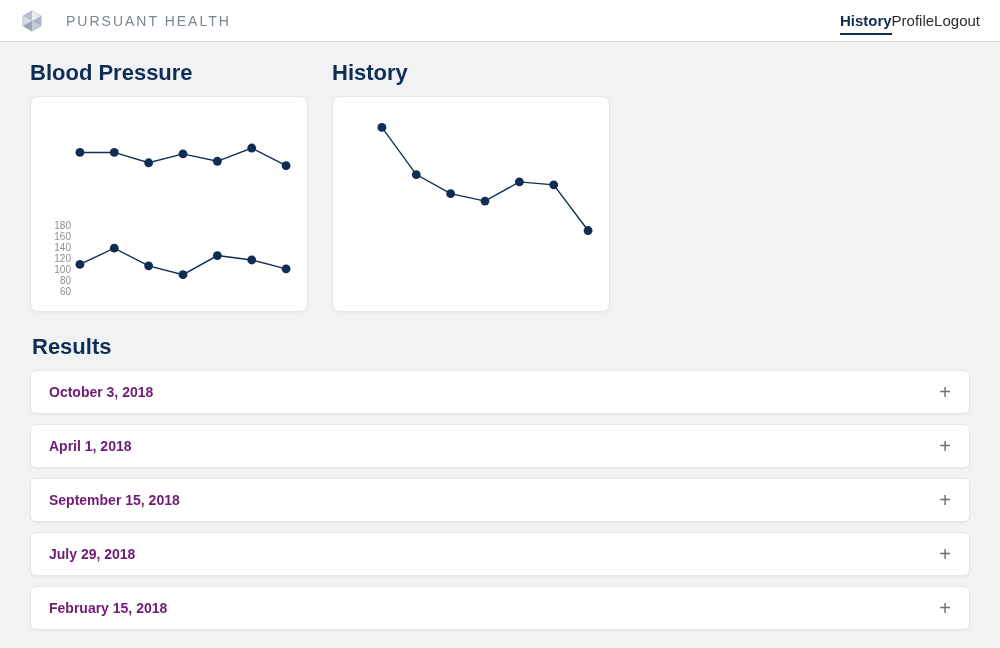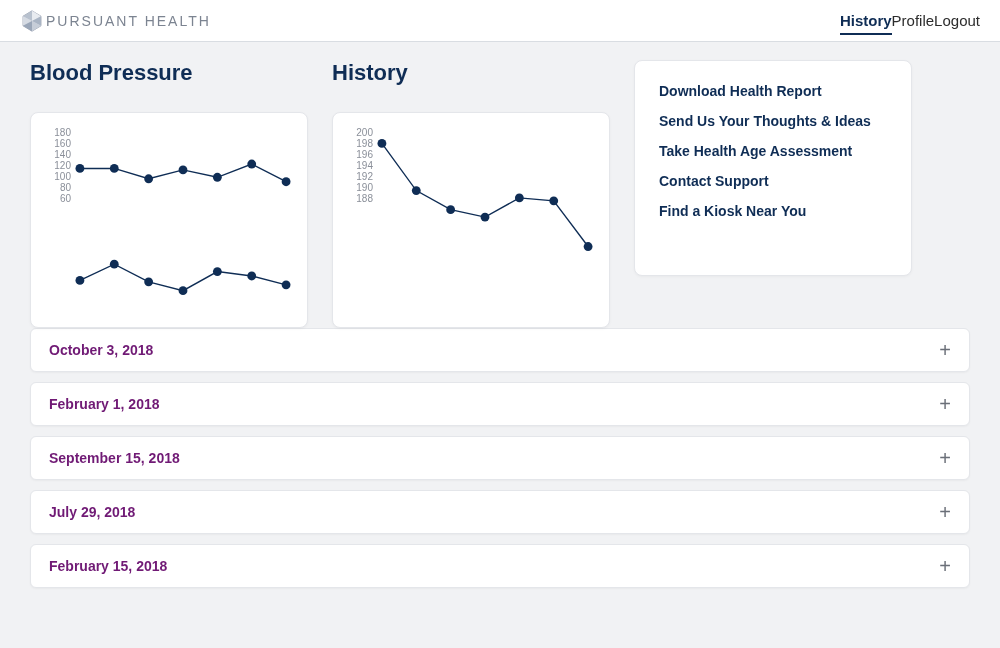--- a/index.html
+++ b/index.html
@@ -1,39 +1,39 @@
 <!DOCTYPE html>
 <html><head>
 <meta charset="utf-8">
 <style>
   * { box-sizing: border-box; margin: 0; padding: 0; }
   html, body { width: 1000px; height: 648px; overflow: hidden; background: #ffffff; font-family: "Segoe UI", "Helvetica Neue", Arial, sans-serif; color: #0f2d55; }
   
   .header { height: 42px; display: flex; align-items: center; padding: 0 20px; border-bottom: 1px solid #d9dde2; background: #fff; }
-  .logo { display: flex; align-items: center; gap: 2px; }
+  .logo { display: flex; align-items: center; gap: 22px; }
   .brand { font-size: 14px; letter-spacing: 2px; color: #7c8491; font-weight: 500; }
   .nav { margin-left: auto; display: flex; align-items: center; height: 100%; }
   .nav a { color: #2c2c2c; font-size: 15px; text-decoration: none; padding: 6px 0; cursor: pointer; }
   .nav a.active { color: #0f2d55; font-weight: 600; border-bottom: 2px solid #0f2d55; padding-bottom: 4px; }
   
   .page { background: #f1f2f4; padding: 18px 30px 0 30px; height: calc(648px - 42px); overflow: hidden; }
   .row { display: flex; gap: 24px; }
   .panel-title { font-size: 22px; font-weight: 700; color: #0f2d55; margin-bottom: 10px; }
   .card { background: #fff; border: 1px solid #e4e6ea; border-radius: 8px; box-shadow: 0 1px 3px rgba(0,0,0,0.04); }
   .chart-card { width: 278px; height: 216px; padding: 14px 10px; position: relative; }
-  .panel { display: flex; flex-direction: column; gap: 16px; }
+  .panel { display: flex; flex-direction: column; }
   .bp-panel { width: 278px; }
   .wt-panel { width: 278px; }
   .res-panel { flex: 1; }
   .res-card { padding: 22px 24px; width: 278px; height: 216px; }
   .res-list { list-style: none; display: flex; flex-direction: column; gap: 14px; }
   .res-list li { color: #0f2d55; font-size: 14px; font-weight: 700; cursor: pointer; }
   
   .chart { position: relative; width: 100%; height: 100%; }
-  .ylabels { position: absolute; left: 2px; top: 0; bottom: 0; width: 28px; display: flex; flex-direction: column; justify-content: flex-start; font-size: 10px; color: #8a8f99; text-align: right; }
+  .ylabels { position: absolute; left: 2px; top: 0; bottom: 0; width: 28px; display: flex; flex-direction: column; justify-content: flex-end; font-size: 10px; color: #8a8f99; text-align: right; }
   .plot { position: absolute; left: 34px; right: 6px; top: 4px; bottom: 4px; }
   .plot svg { width: 100%; height: 100%; overflow: visible; }
   .series { stroke: #0f2d55; stroke-width: 1.4; fill: none; }
   .pt { fill: #0f2d55; }
   
   .results-title { font-size: 22px; font-weight: 700; color: #0f2d55; margin: 22px 0 10px 2px; }
   .result-item { background: #fff; border: 1px solid #e4e6ea; border-radius: 6px; height: 44px; margin-bottom: 10px; display: flex; align-items: center; justify-content: space-between; padding: 0 18px; cursor: pointer; box-shadow: 0 1px 2px rgba(0,0,0,0.04); }
   .result-label { font-size: 14px; font-weight: 700; color: #701a75; }
   .plus { color: #6a6f78; font-size: 20px; font-weight: 400; line-height: 1; }
   
@@ -98,64 +98,47 @@
                 <circle cx="215.0" cy="156.0" r="4.5" class="pt"></circle>
               </svg></div>
         </div>
       </div>
     </div>
 
     <div class="panel wt-panel">
       <div class="panel-title">History</div>
       <div class="card chart-card">
         <div class="chart">
-          <div class="ylabels">
-              <span>200</span>
-              <span>198</span>
-              <span>196</span>
-              <span>194</span>
-              <span>192</span>
-              <span>190</span>
-              <span>188</span>
-            </div>
           <div class="plot"><svg viewBox="0 0 220 180">
                 <path d="M5.0 12.0 L40.0 60.0 L75.0 79.5 L110.0 87.0 L145.0 67.5 L180.0 70.5 L215.0 117.0 " class="series"></path>
                 <circle cx="5.0" cy="12.0" r="4.5" class="pt"></circle>
                 <circle cx="40.0" cy="60.0" r="4.5" class="pt"></circle>
                 <circle cx="75.0" cy="79.5" r="4.5" class="pt"></circle>
                 <circle cx="110.0" cy="87.0" r="4.5" class="pt"></circle>
                 <circle cx="145.0" cy="67.5" r="4.5" class="pt"></circle>
                 <circle cx="180.0" cy="70.5" r="4.5" class="pt"></circle>
                 <circle cx="215.0" cy="117.0" r="4.5" class="pt"></circle>
               </svg></div>
         </div>
       </div>
     </div>
 
     <div class="panel res-panel">
-      <div class="card res-card">
-        <ul class="res-list">
-          <li>Download Health Report</li>
-          <li>Send Us Your Thoughts &amp; Ideas</li>
-          <li>Take Health Age Assessment</li>
-          <li>Contact Support</li>
-          <li>Find a Kiosk Near You</li>
-        </ul>
-      </div>
     </div>
 
   </div>
 
+  <div class="results-title">Results</div>
 
   <div class="result-item">
     <span class="result-label">October 3, 2018</span>
     <span class="plus">+</span>
   </div>
   <div class="result-item">
-    <span class="result-label">February 1, 2018</span>
+    <span class="result-label">April 1, 2018</span>
     <span class="plus">+</span>
   </div>
   <div class="result-item">
     <span class="result-label">September 15, 2018</span>
     <span class="plus">+</span>
   </div>
   <div class="result-item">
     <span class="result-label">July 29, 2018</span>
     <span class="plus">+</span>
   </div>

